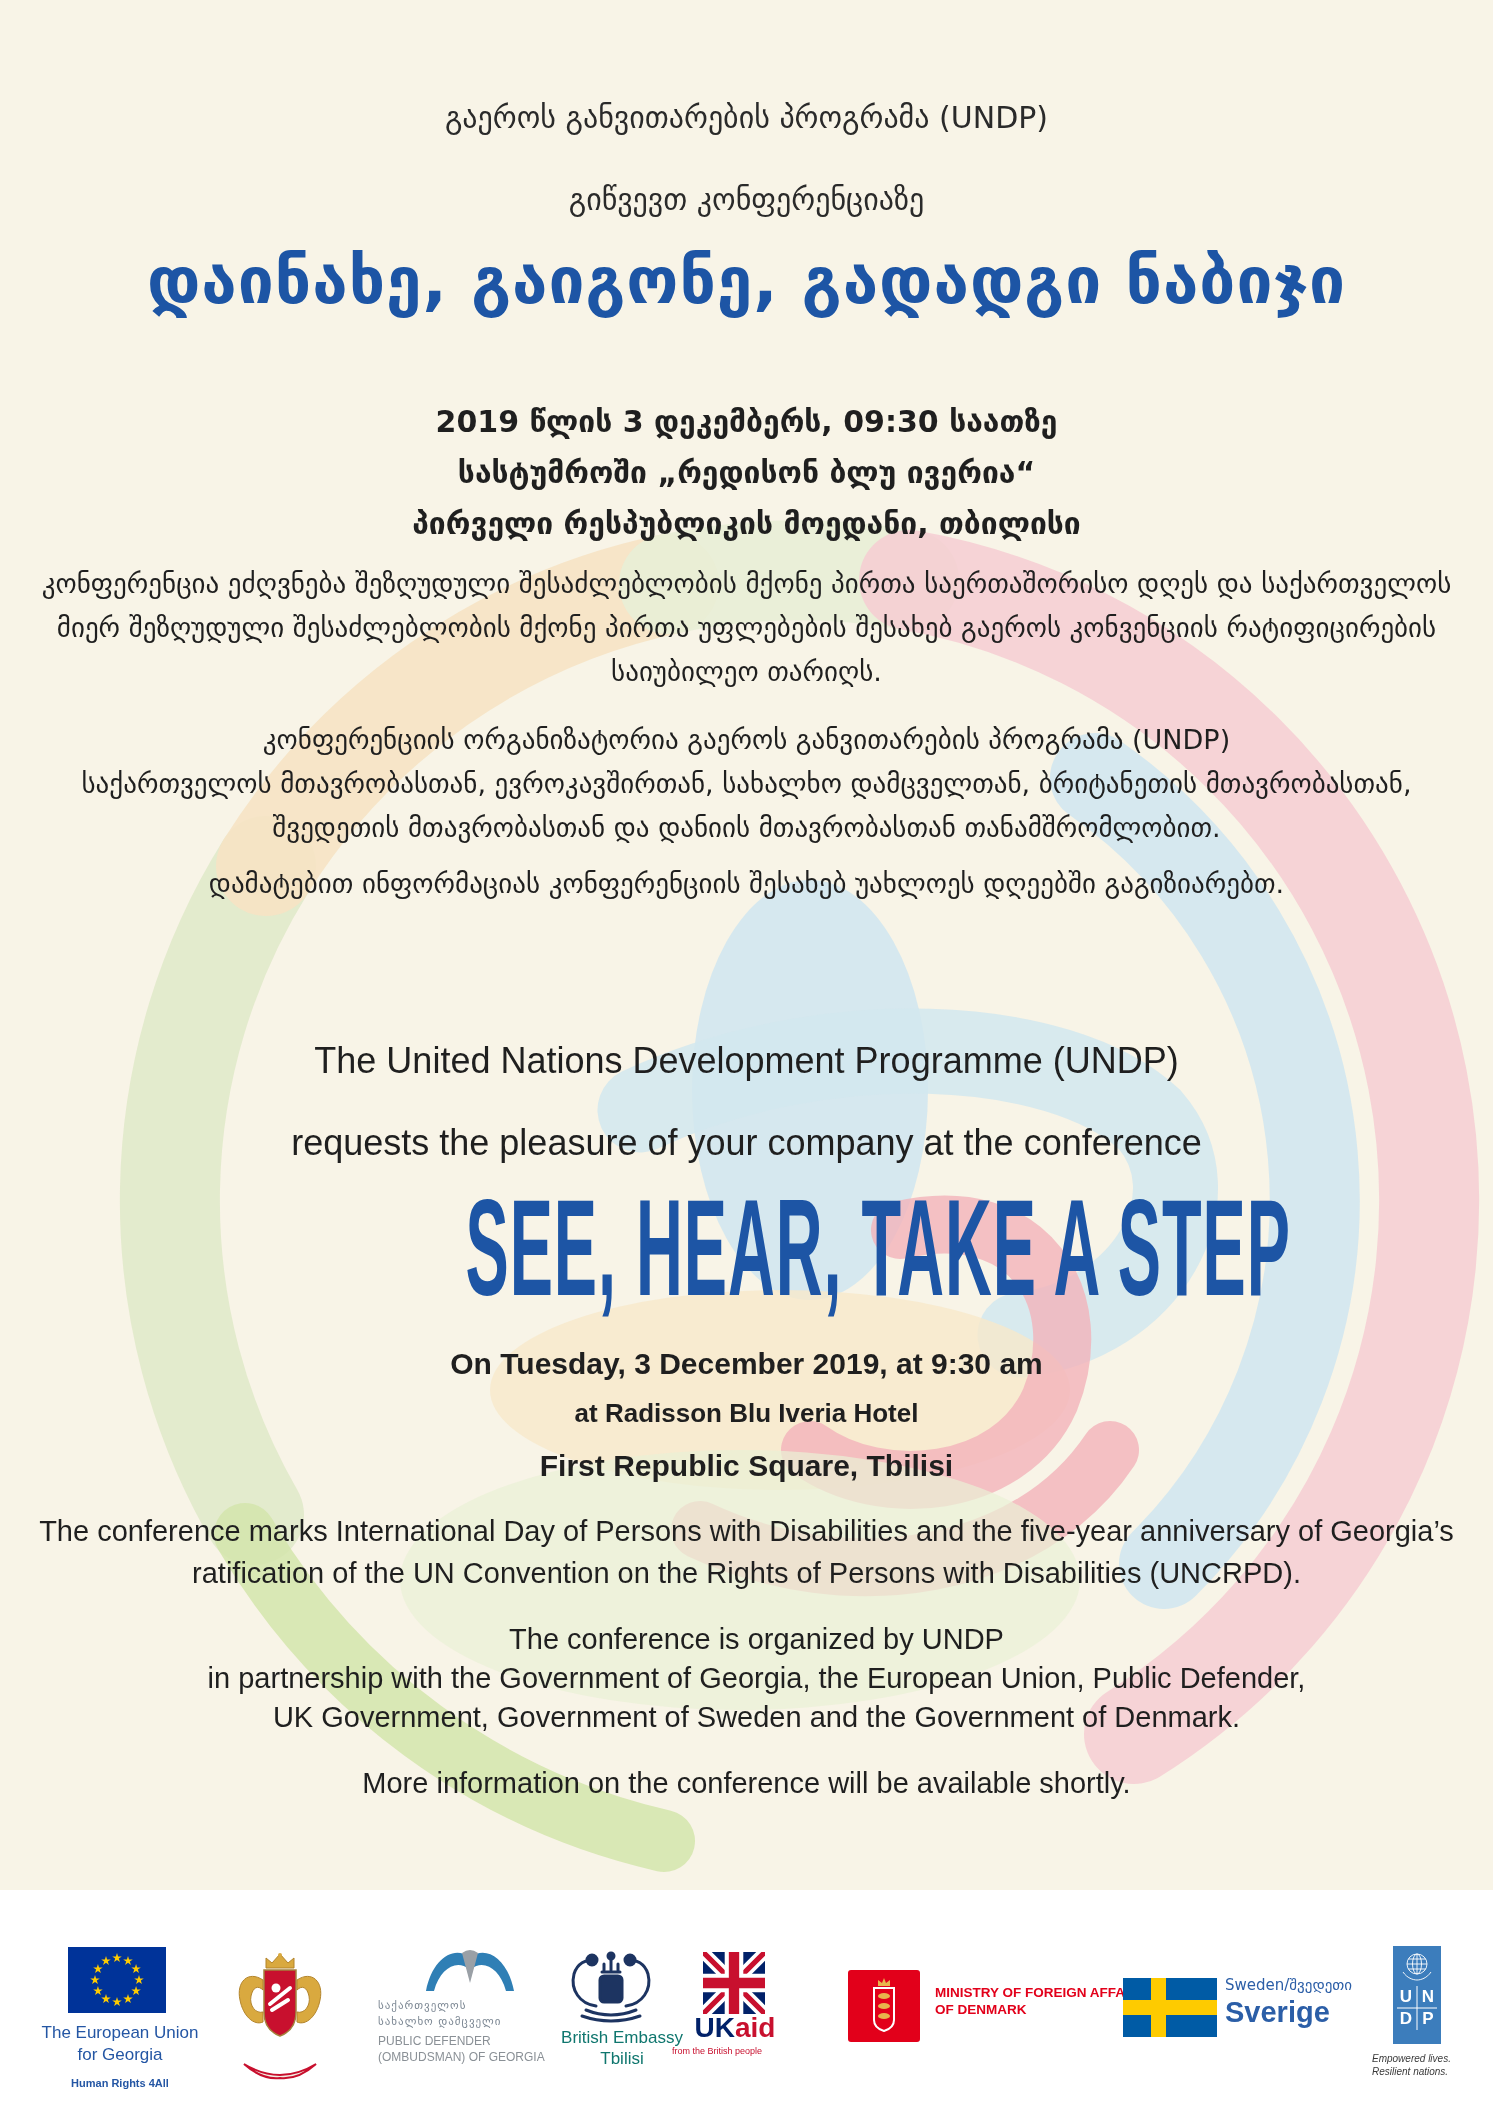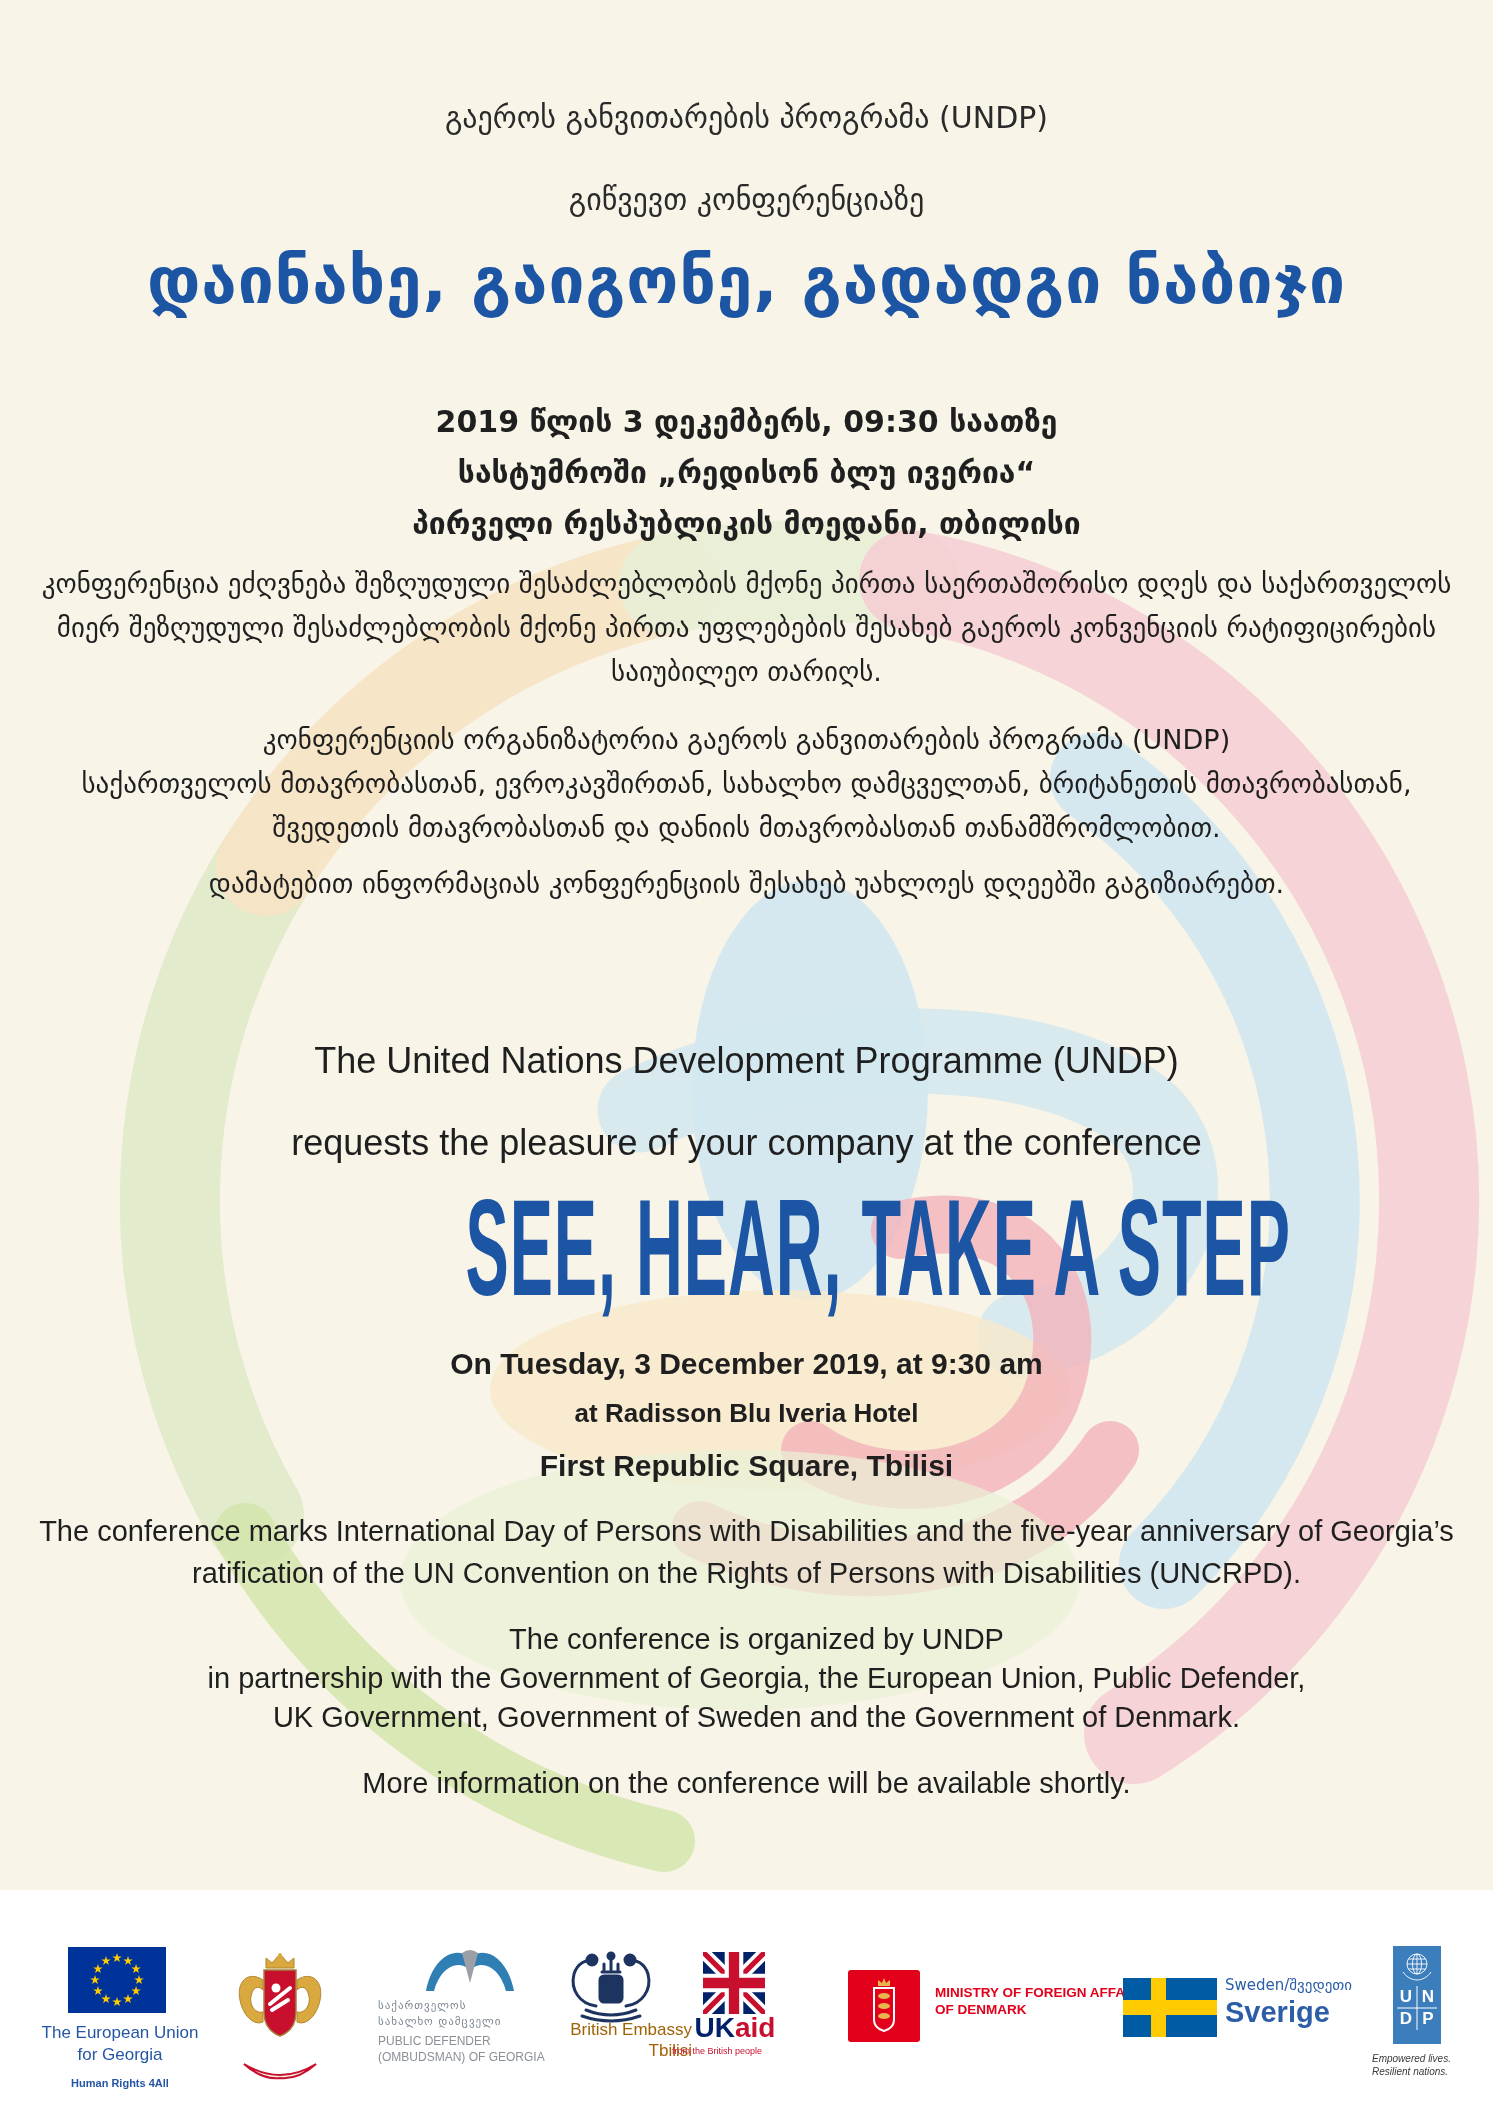--- a/index.html
+++ b/index.html
@@ -36,21 +36,21 @@
   .en-para1{top:1510px;}
   .en-org{top:1620px;line-height:39px;padding-left:20px;}
   .en-more{top:1762px;}
   .logo-strip{position:absolute;left:0;top:1890px;width:1493px;height:222px;background:#ffffff;z-index:3;}
   .logo{position:absolute;}
   .eu-text{left:30px;top:132px;width:180px;text-align:center;color:#2456a4;font-size:17px;line-height:22px;}
   .eu-text .hr4all{font-size:11px;font-weight:bold;margin-top:6px;color:#2456a4;}
   .pd-text{left:378px;top:108px;width:185px;text-align:left;color:#7d8894;}
   .pd-ka{font-family:"DejaVu Sans",sans-serif;font-size:11px;line-height:16px;letter-spacing:1px;color:#7d8894;}
   .pd-en{font-size:12px;line-height:16px;margin-top:3px;color:#8a9096;}
-  .be-text{left:552px;top:129px;width:140px;text-align:right;color:#a16207;font-size:17px;line-height:21px;}
+  .be-text{left:552px;top:137px;width:140px;text-align:center;color:#0f766e;font-size:17px;line-height:21px;}
   .ukaid-word{left:680px;top:124px;width:110px;text-align:center;font-size:28px;font-weight:bold;line-height:28px;}
   .ukaid-word .uk{color:#012169;}
   .ukaid-word .aid{color:#c8102e;}
   .ukaid-tag{left:672px;top:156px;width:126px;font-size:9px;color:#c8102e;}
   .dk-text{left:935px;top:94px;width:230px;text-align:left;color:#e2001a;font-size:13.5px;font-weight:bold;line-height:17px;}
   .se-text{left:1225px;top:86px;width:200px;text-align:left;color:#2b5ea7;}
   .se-line1{font-family:"DejaVu Sans",sans-serif;font-size:15px;}
   .se-line2{font-size:29px;font-weight:bold;margin-top:2px;}
   .undp-tag{left:1372px;top:162px;width:110px;text-align:left;font-style:italic;font-size:10px;line-height:13px;color:#3a3a3a;}
 </style>

